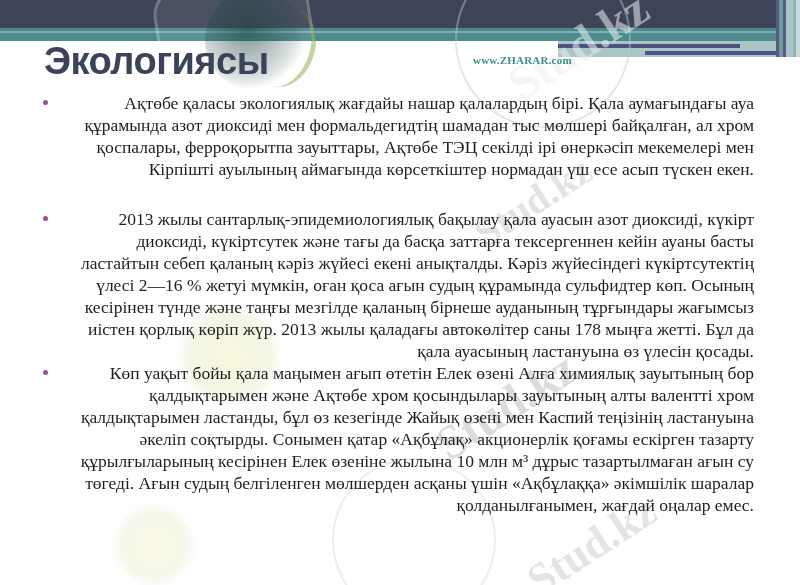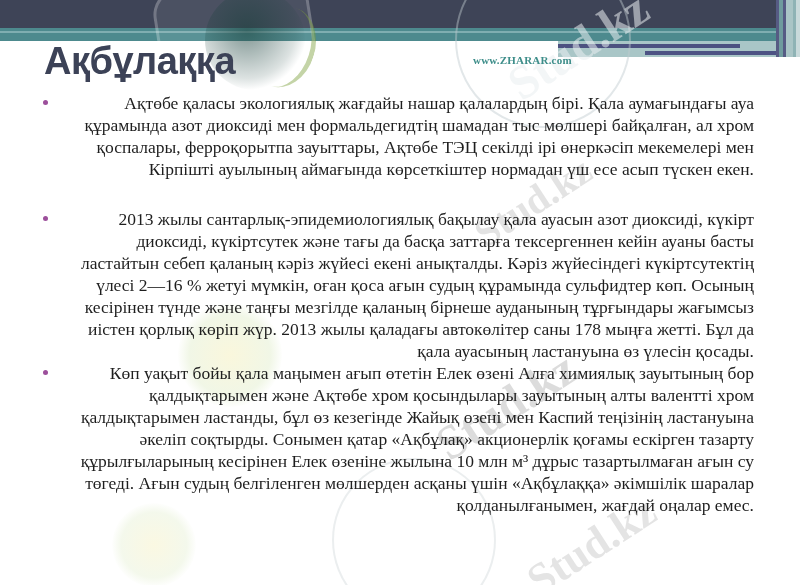--- a/index.html
+++ b/index.html
@@ -100,21 +100,21 @@
   <div class="fish-tail"></div>
   <div class="circ-1"></div>
   <div class="circ-2"></div>
   <div class="glow-1"></div>
   <div class="glow-2"></div>
   <span class="wm wm-top">Stud.kz</span>
   <span class="wm wm-mid">Stud.kz</span>
   <span class="wm wm-low">Stud.kz</span>
   <span class="wm wm-bot">Stud.kz</span>
 
-  <h1 class="title">Ақбұлаққа</h1>
+  <h1 class="title">Экологиясы</h1>
   <span class="site-label">www.ZHARAR.com</span>
 
   <ul class="bullets">
     <li>
       <span>Ақтөбе қаласы экологиялық жағдайы нашар қалалардың бірі. Қала аумағындағы ауа құрамында азот диоксиді мен формальдегидтің шамадан тыс мөлшері байқалған, ал хром қоспалары, ферроқорытпа зауыттары, Ақтөбе ТЭЦ секілді ірі өнеркәсіп мекемелері мен Кірпішті ауылының аймағында көрсеткіштер нормадан үш есе асып түскен екен.</span>
     </li>
     <li>
       <span>2013 жылы сантарлық-эпидемиологиялық бақылау қала ауасын азот диоксиді, күкірт диоксиді, күкіртсутек және тағы да басқа заттарға тексергеннен кейін ауаны басты ластайтын себеп қаланың кәріз жүйесі екені анықталды. Кәріз жүйесіндегі күкіртсутектің үлесі 2—16 % жетуі мүмкін, оған қоса ағын судың құрамында сульфидтер көп. Осының кесірінен түнде және таңғы мезгілде қаланың бірнеше ауданының тұрғындары жағымсыз иістен қорлық көріп жүр. 2013 жылы қаладағы автокөлітер саны 178 мыңға жетті. Бұл да қала ауасының ластануына өз үлесін қосады.</span>
     </li>
     <li>

